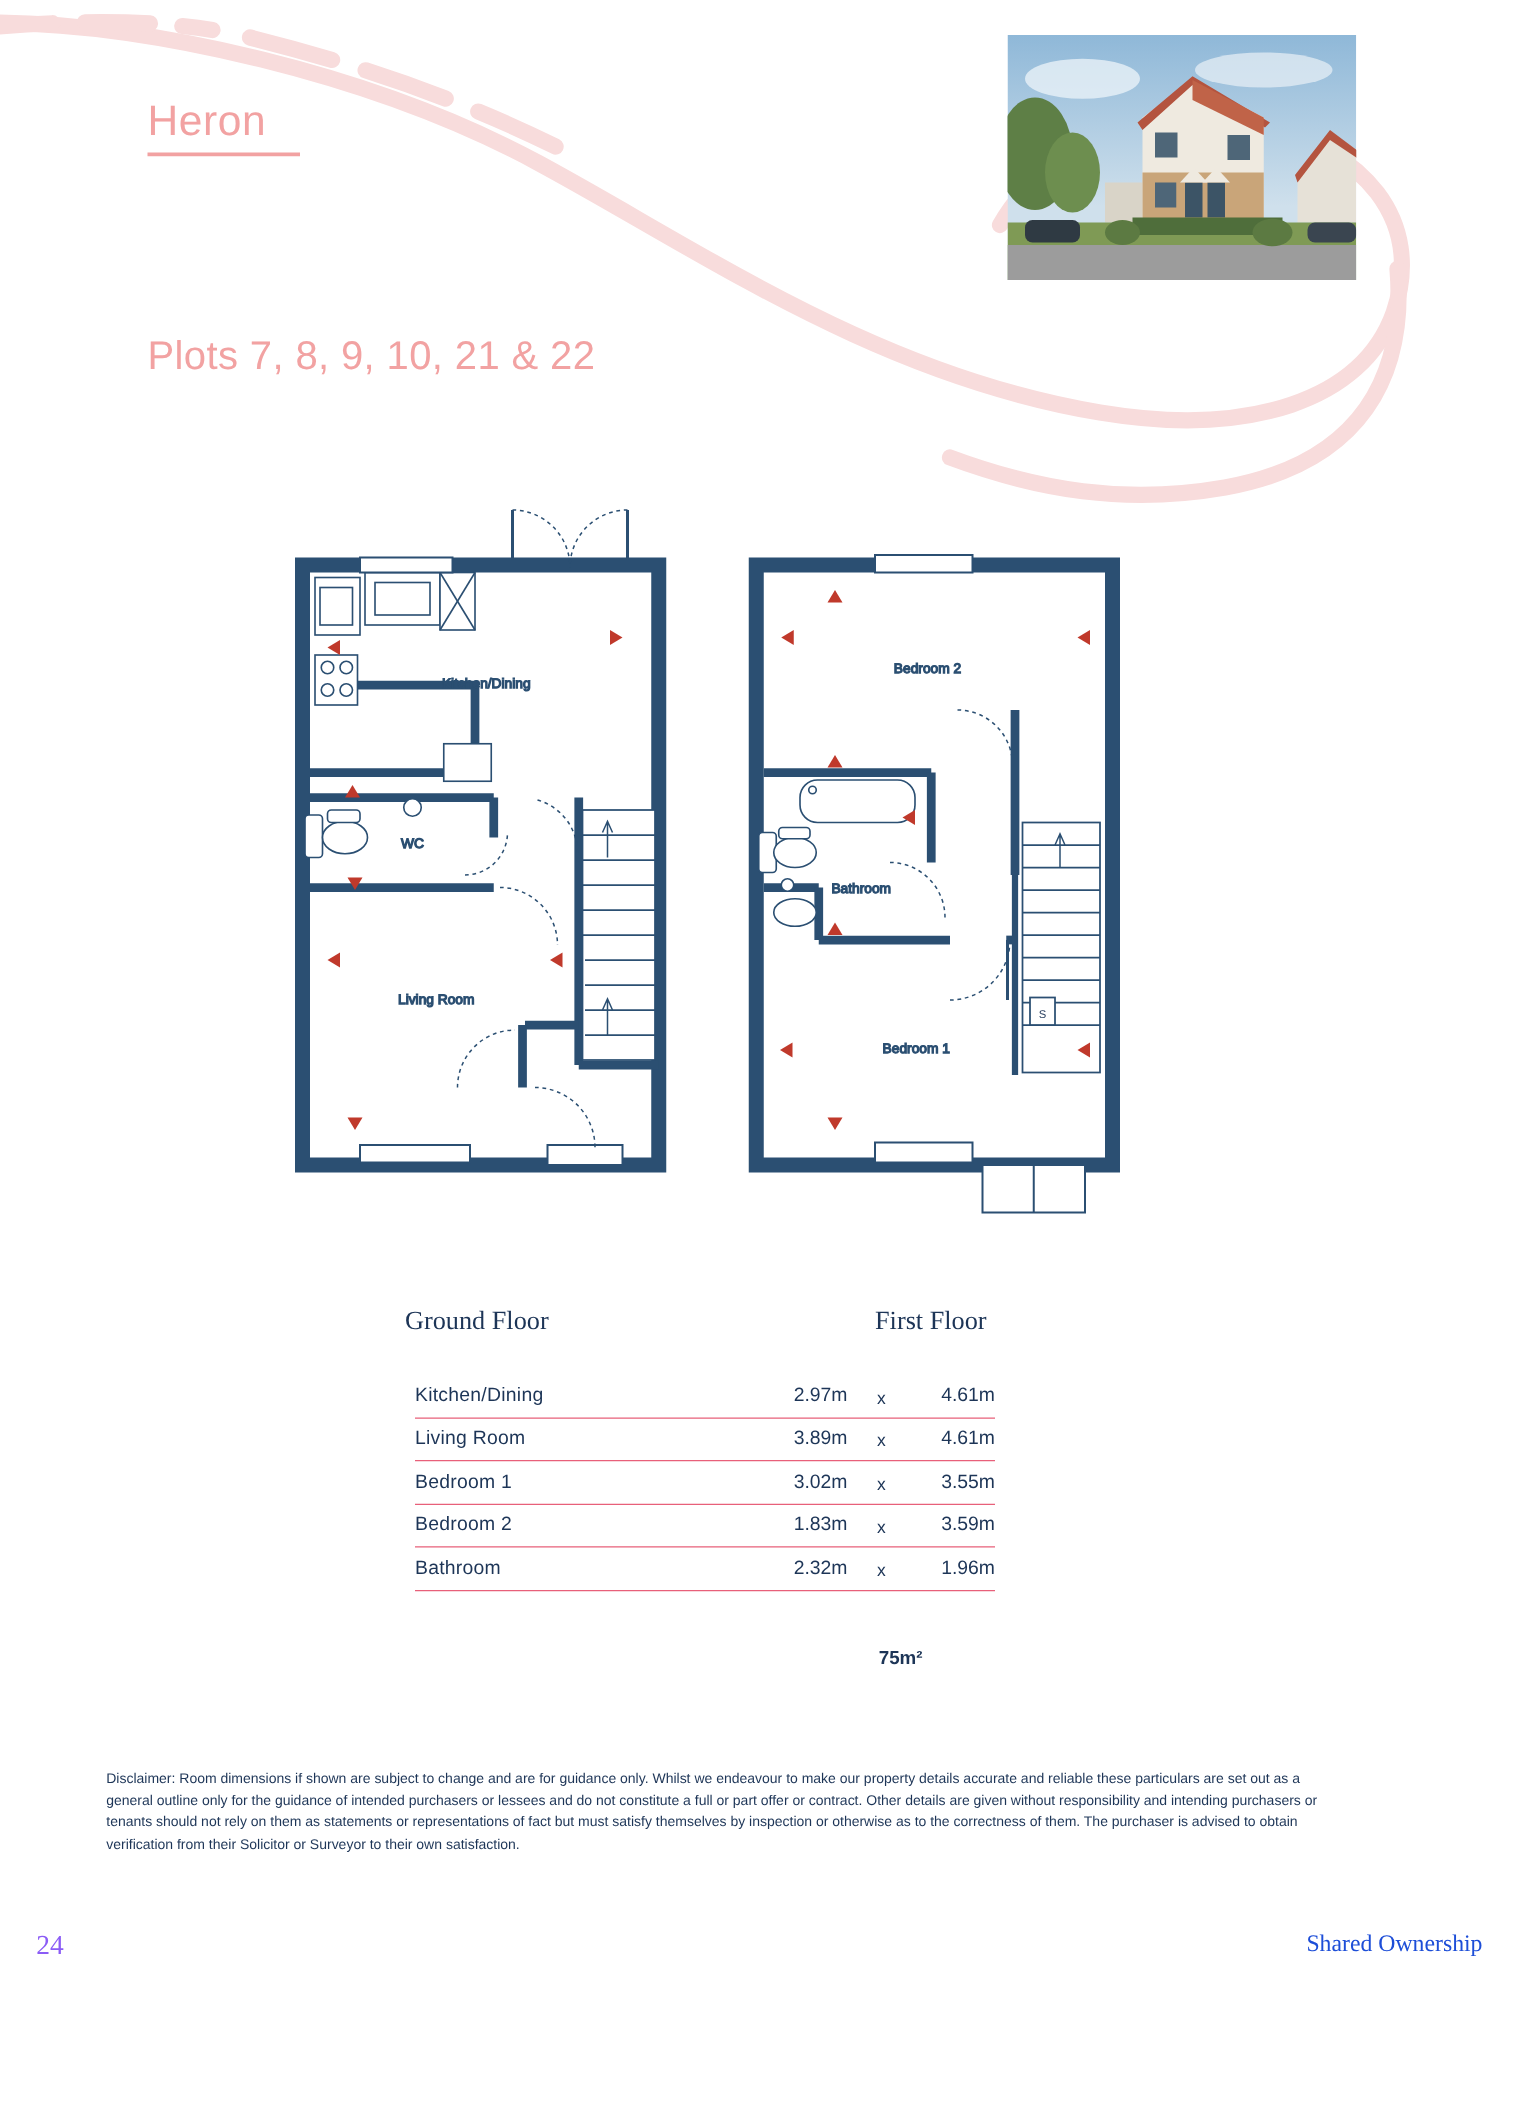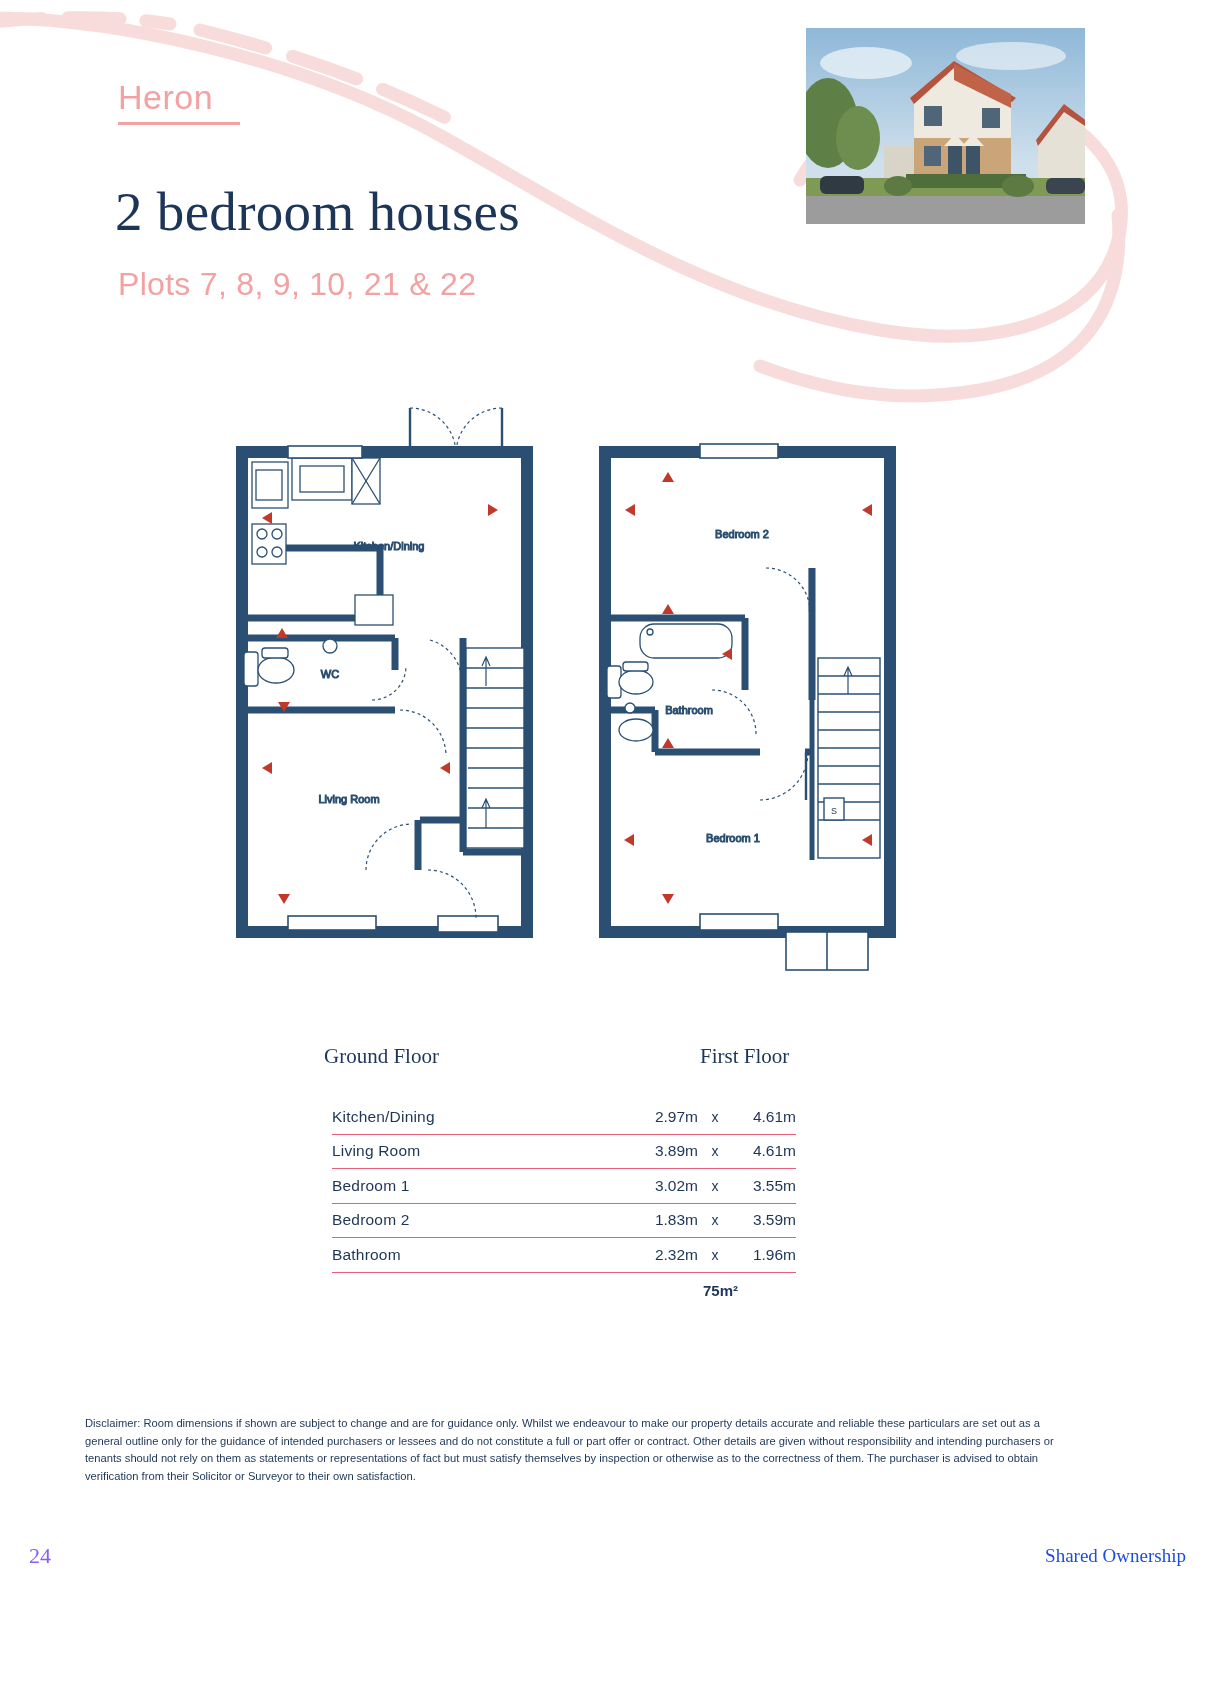--- a/index.html
+++ b/index.html
@@ -49,25 +49,25 @@
   .cap-first  { left:700px; top:1000px; }
 
   
   .schedule { position:absolute; left:332px; top:1100px; width:464px; }
   .srow {
     display:flex; align-items:center; justify-content:space-between;
     border-bottom:1.4px solid #e8607a;
     height:34.5px; font-size:15.5px; color:#1d3557;
   }
   .srow .rname { letter-spacing:.2px; }
-  .dims { display:flex; align-items:center; gap:0; }
+  .dims { display:flex; align-items:flex-end; gap:10px; }
   .dims .d1 { width:74px; text-align:right; }
   .dims .x  { width:34px; text-align:center; font-size:14px; }
   .dims .d2 { width:64px; text-align:right; }
-  .total { text-align:right; font-size:15px; font-weight:bold; padding-top:9px; padding-right:58px; }
+  .total { text-align:right; font-size:15px; font-weight:bold; padding-top:9px; padding-right:58px;margin-top:36px; }
 
   
   .asterisk-note {
     position:absolute; left:85px; top:1375px; width:1050px;
     font-size:17.5px; color:#1d3557; letter-spacing:.1px;
   }
   .disclaimer {
     position:absolute; left:85px; top:1415px; width:975px;
     font-size:11.2px; line-height:17.5px; color:#1d3557;
   }
@@ -84,21 +84,20 @@
 
   <svg class="swoosh" viewBox="0 0 1221 430">
     <path d="M -10 18 C 120 18, 300 60, 430 130 C 560 200, 700 300, 880 330 C 1000 350, 1090 320, 1115 250 C 1140 175, 1090 120, 1010 100 C 930 80, 840 110, 800 180" fill="none" stroke="#f8dcdc" stroke-width="13" stroke-linecap="round" stroke-dasharray="0"></path>
     <path d="M -10 22 C 60 16, 120 16, 170 24" fill="none" stroke="#f8dcdc" stroke-width="13" stroke-linecap="round" stroke-dasharray="52 26"></path>
     <path d="M 200 30 C 300 55, 380 85, 450 120" fill="none" stroke="#f8dcdc" stroke-width="13" stroke-linecap="round" stroke-dasharray="68 28"></path>
     <path d="M 1118 215 C 1125 300, 1090 370, 980 390 C 900 404, 830 392, 760 366" fill="none" stroke="#f8dcdc" stroke-width="13" stroke-linecap="round"></path>
   </svg>
 
   <div class="brand">Heron</div>
   <div class="brand-underline"></div>
-  <div class="title">2 bedroom houses</div>
   <div class="subtitle">Plots 7, 8, 9, 10, 21 &amp; 22</div>
 
   <svg class="photo" viewBox="0 0 279 196" preserveAspectRatio="none">
     <defs>
       <linearGradient id="sky" x1="0" y1="0" x2="0" y2="1">
         <stop offset="0%" stop-color="#8fb8d8"></stop>
           <stop offset="70%" stop-color="#cfe0ec"></stop>
       </linearGradient>
     </defs>
     <rect x="0" y="0" width="279" height="196" fill="url(#sky)"></rect>

